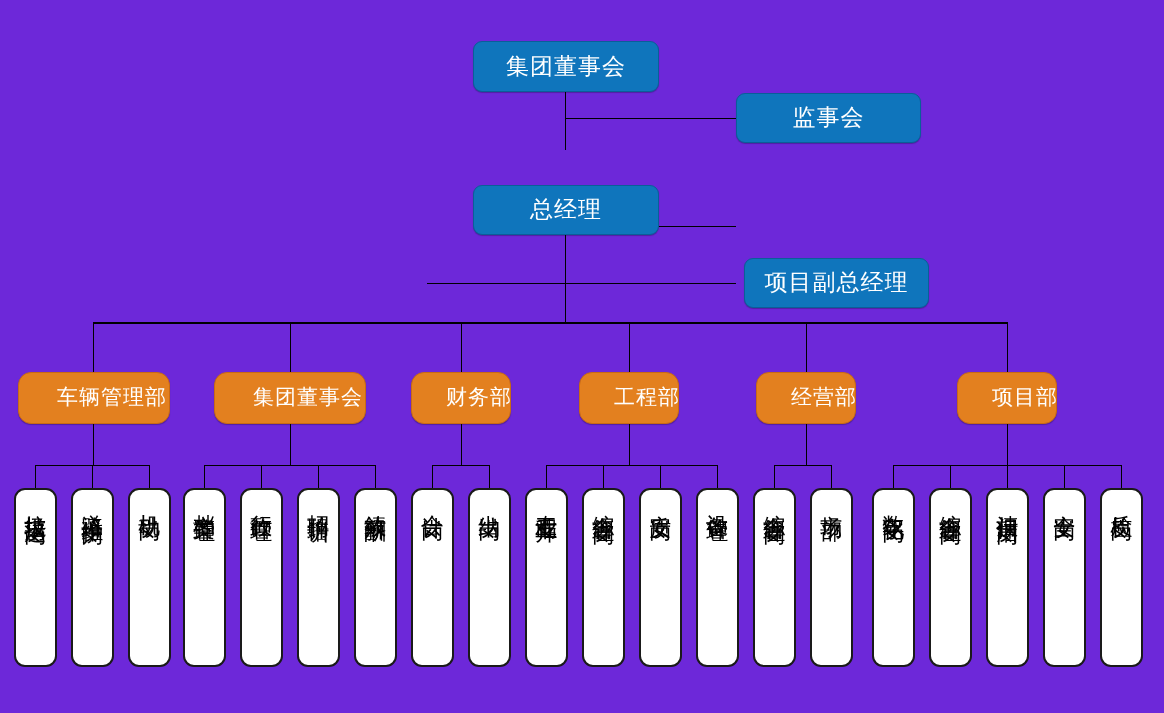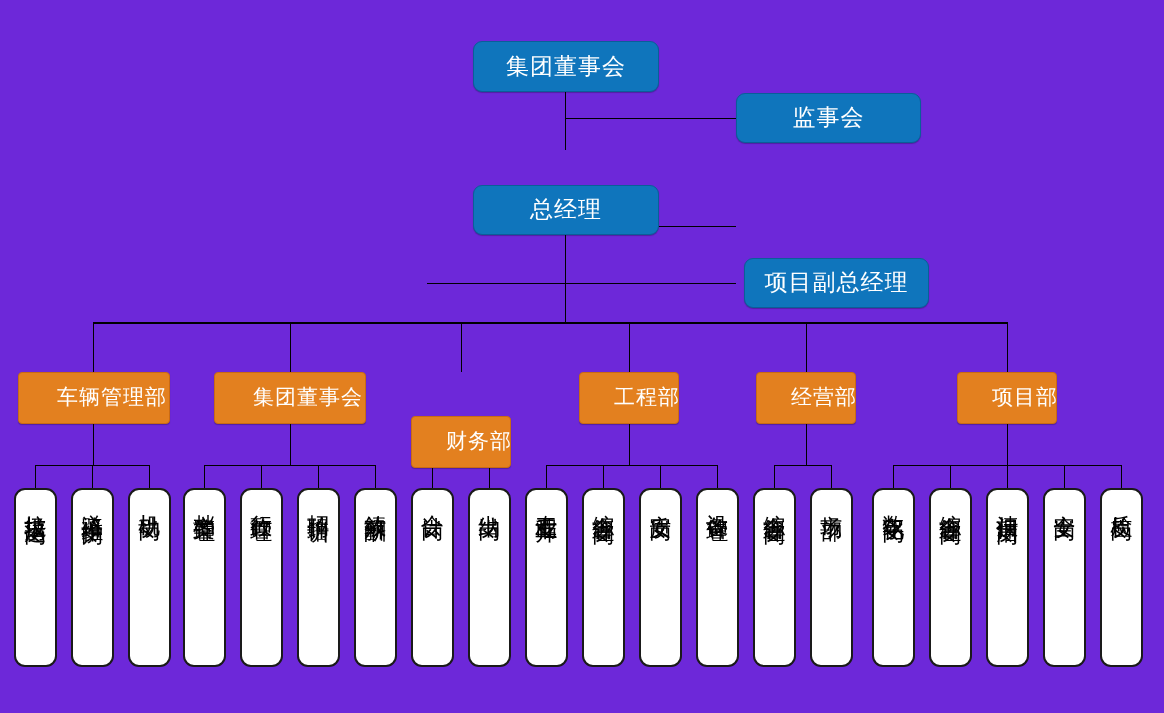--- a/index.html
+++ b/index.html
@@ -38,21 +38,21 @@
   .node.blue{
     background:#0F75BC;
     border:1px solid #0A5E99;
     border-radius:9px;
     font-size:23px;
     box-shadow:0 1px 1px rgba(0,0,0,.25);
   }
   .node.orange{
     background:#E3801F;
     border:1px solid #C96A14;
-    border-radius:4px;
+    border-radius:13px;
     font-size:21px;
     box-shadow:0 1px 1px rgba(0,0,0,.25);
     padding-left:36px;
   }
   
   .leaf{
     position:absolute;
     box-sizing:border-box;
     background:#ffffff;
     border:2px solid #1a1a1a;
@@ -145,21 +145,21 @@
   <div class="node blue" style="left:473px;top:149px;width:186px;height:50px;margin-top:36px;">总经理</div>
 
 
   <div class="node blue" style="left:736px;top:258px;width:185px;height:50px;margin-left:8px;">项目副总经理</div>
 
 
   <div class="node orange" style="left:18px;top:372px;width:152px;height:52px;">车辆管理部</div>
 
   <div class="node orange" style="left:214px;top:372px;width:152px;height:52px;">集团董事会</div>
 
-  <div class="node orange" style="left:411px;top:372px;width:100px;height:52px;margin-top:44px;">财务部</div>
+  <div class="node orange" style="left:411px;top:372px;width:100px;height:52px;">财务部</div>
 
   <div class="node orange" style="left:579px;top:372px;width:100px;height:52px;">工程部</div>
 
   <div class="node orange" style="left:756px;top:372px;width:100px;height:52px;">经营部</div>
 
   <div class="node orange" style="left:957px;top:372px;width:100px;height:52px;">项目部</div>
 
   <div class="leaf" style="left:14px;top:488px;width:43px;height:179px;">
       <span>垃圾清运岗</span>
     </div>

